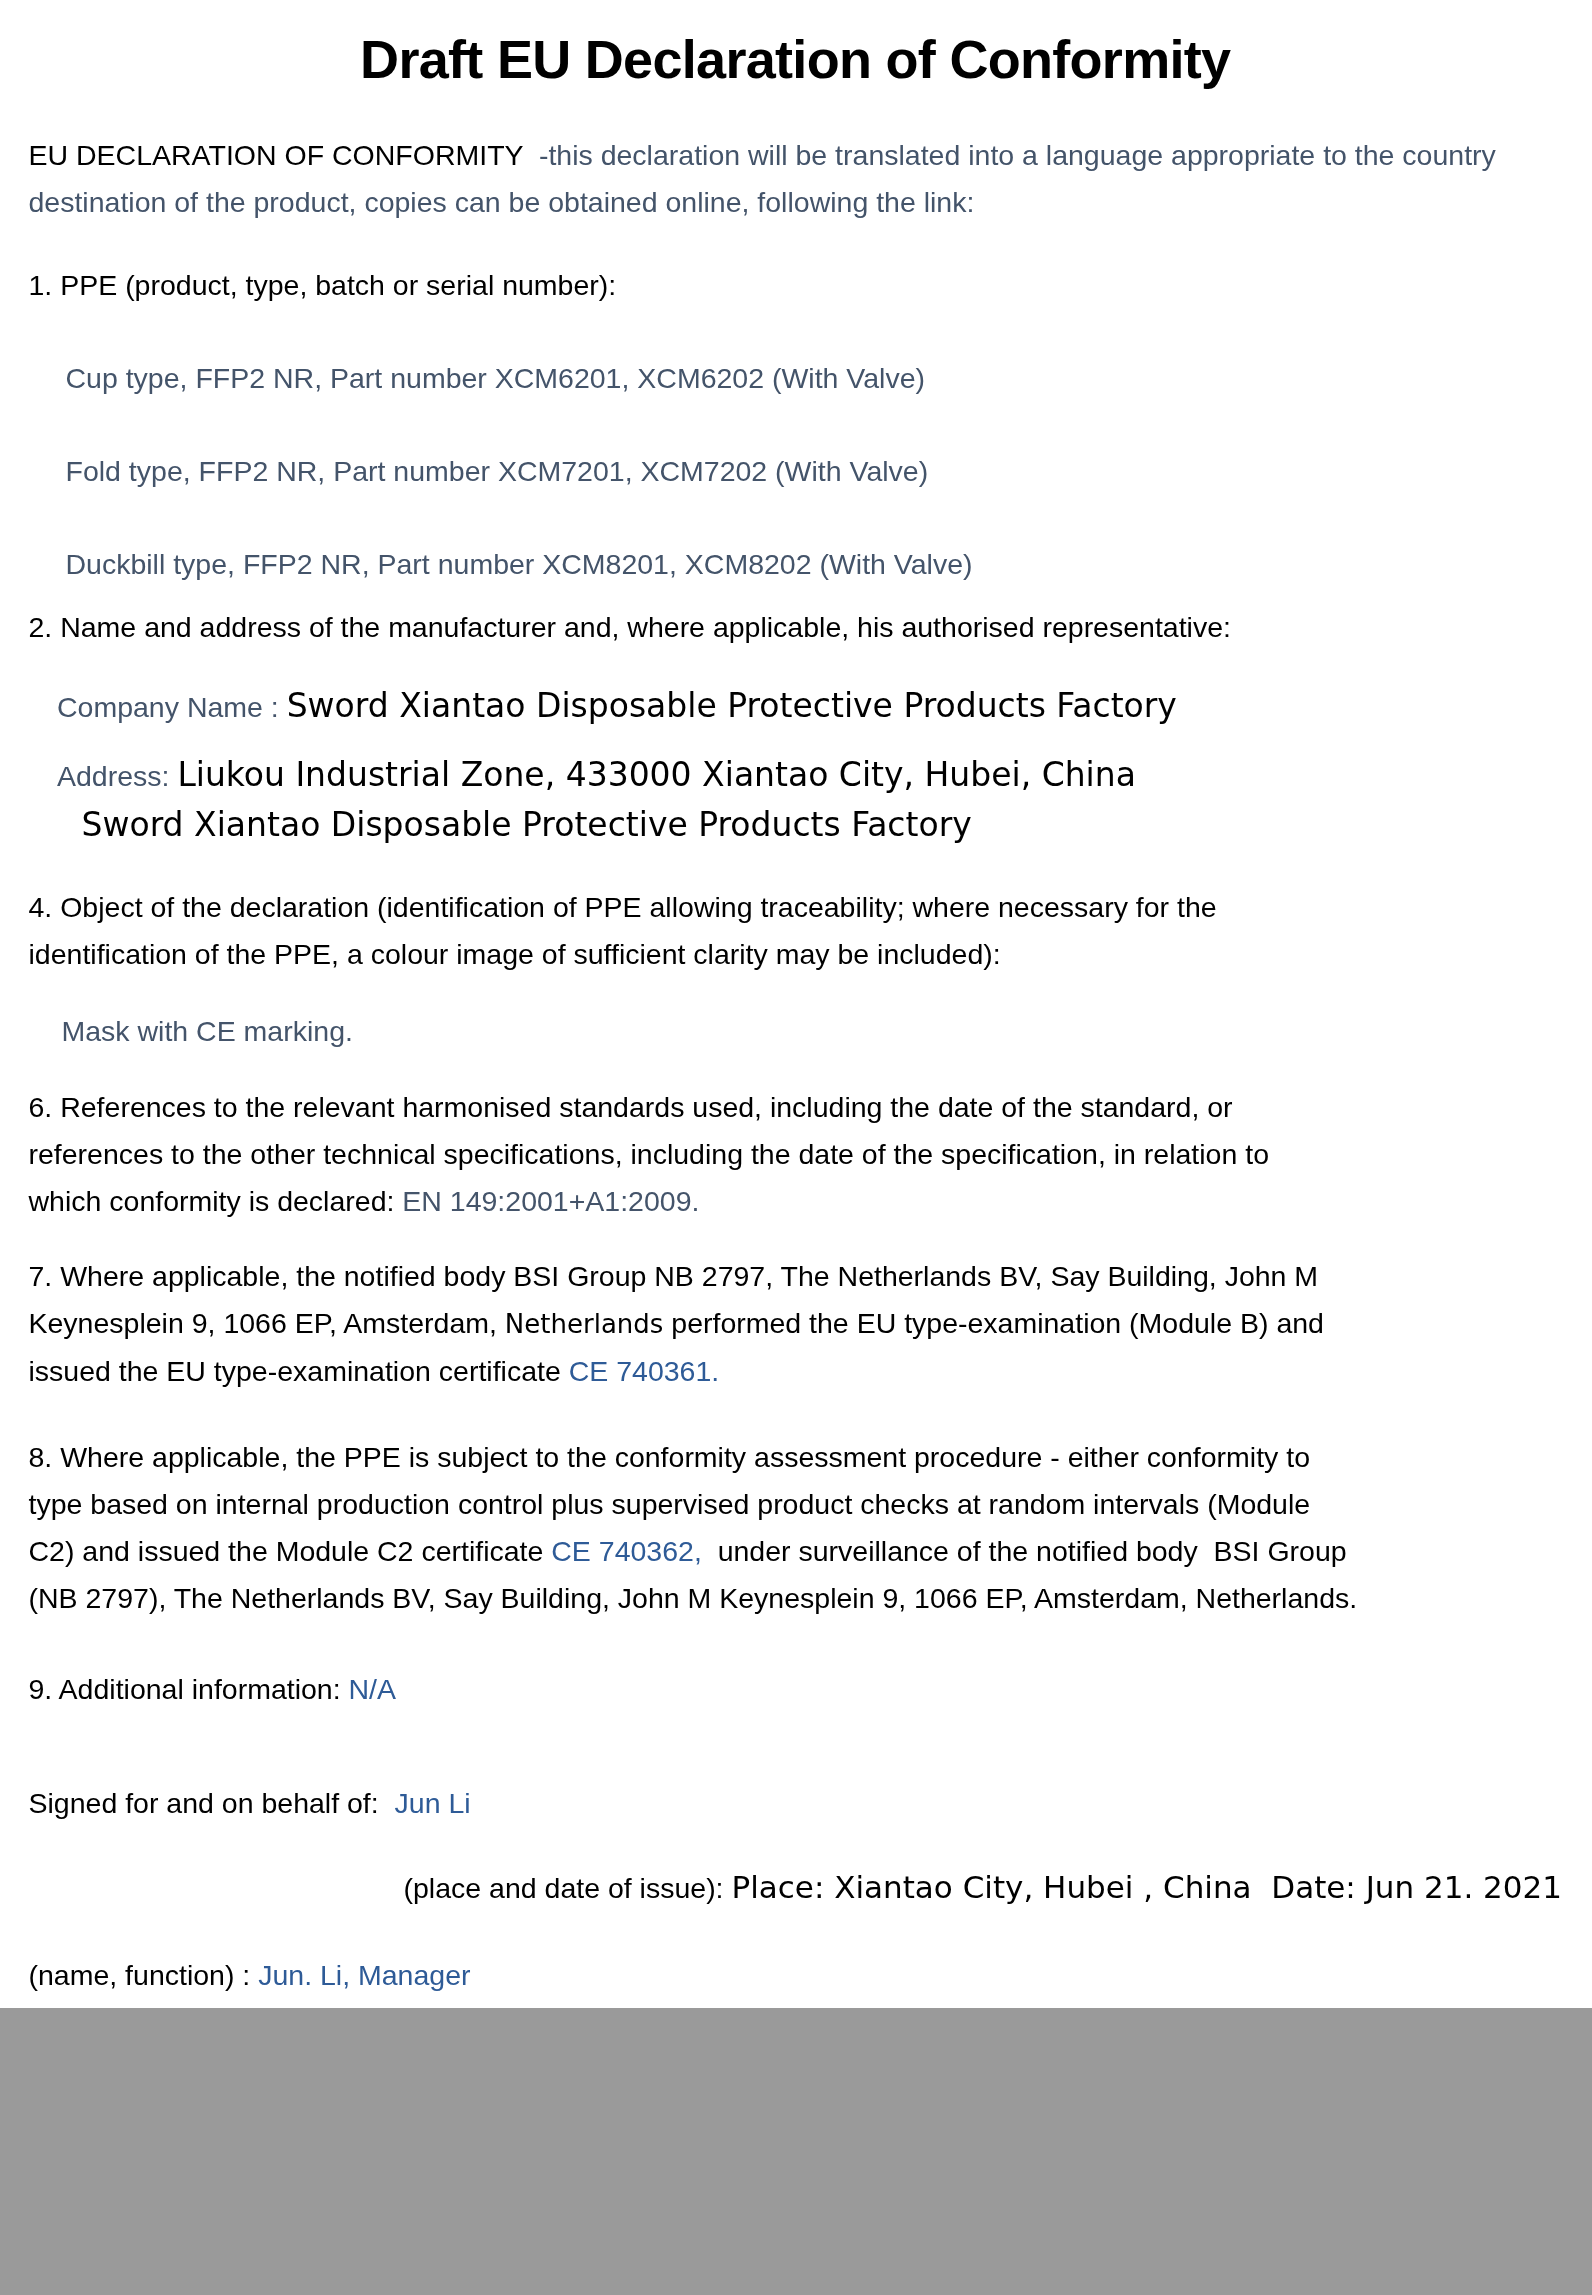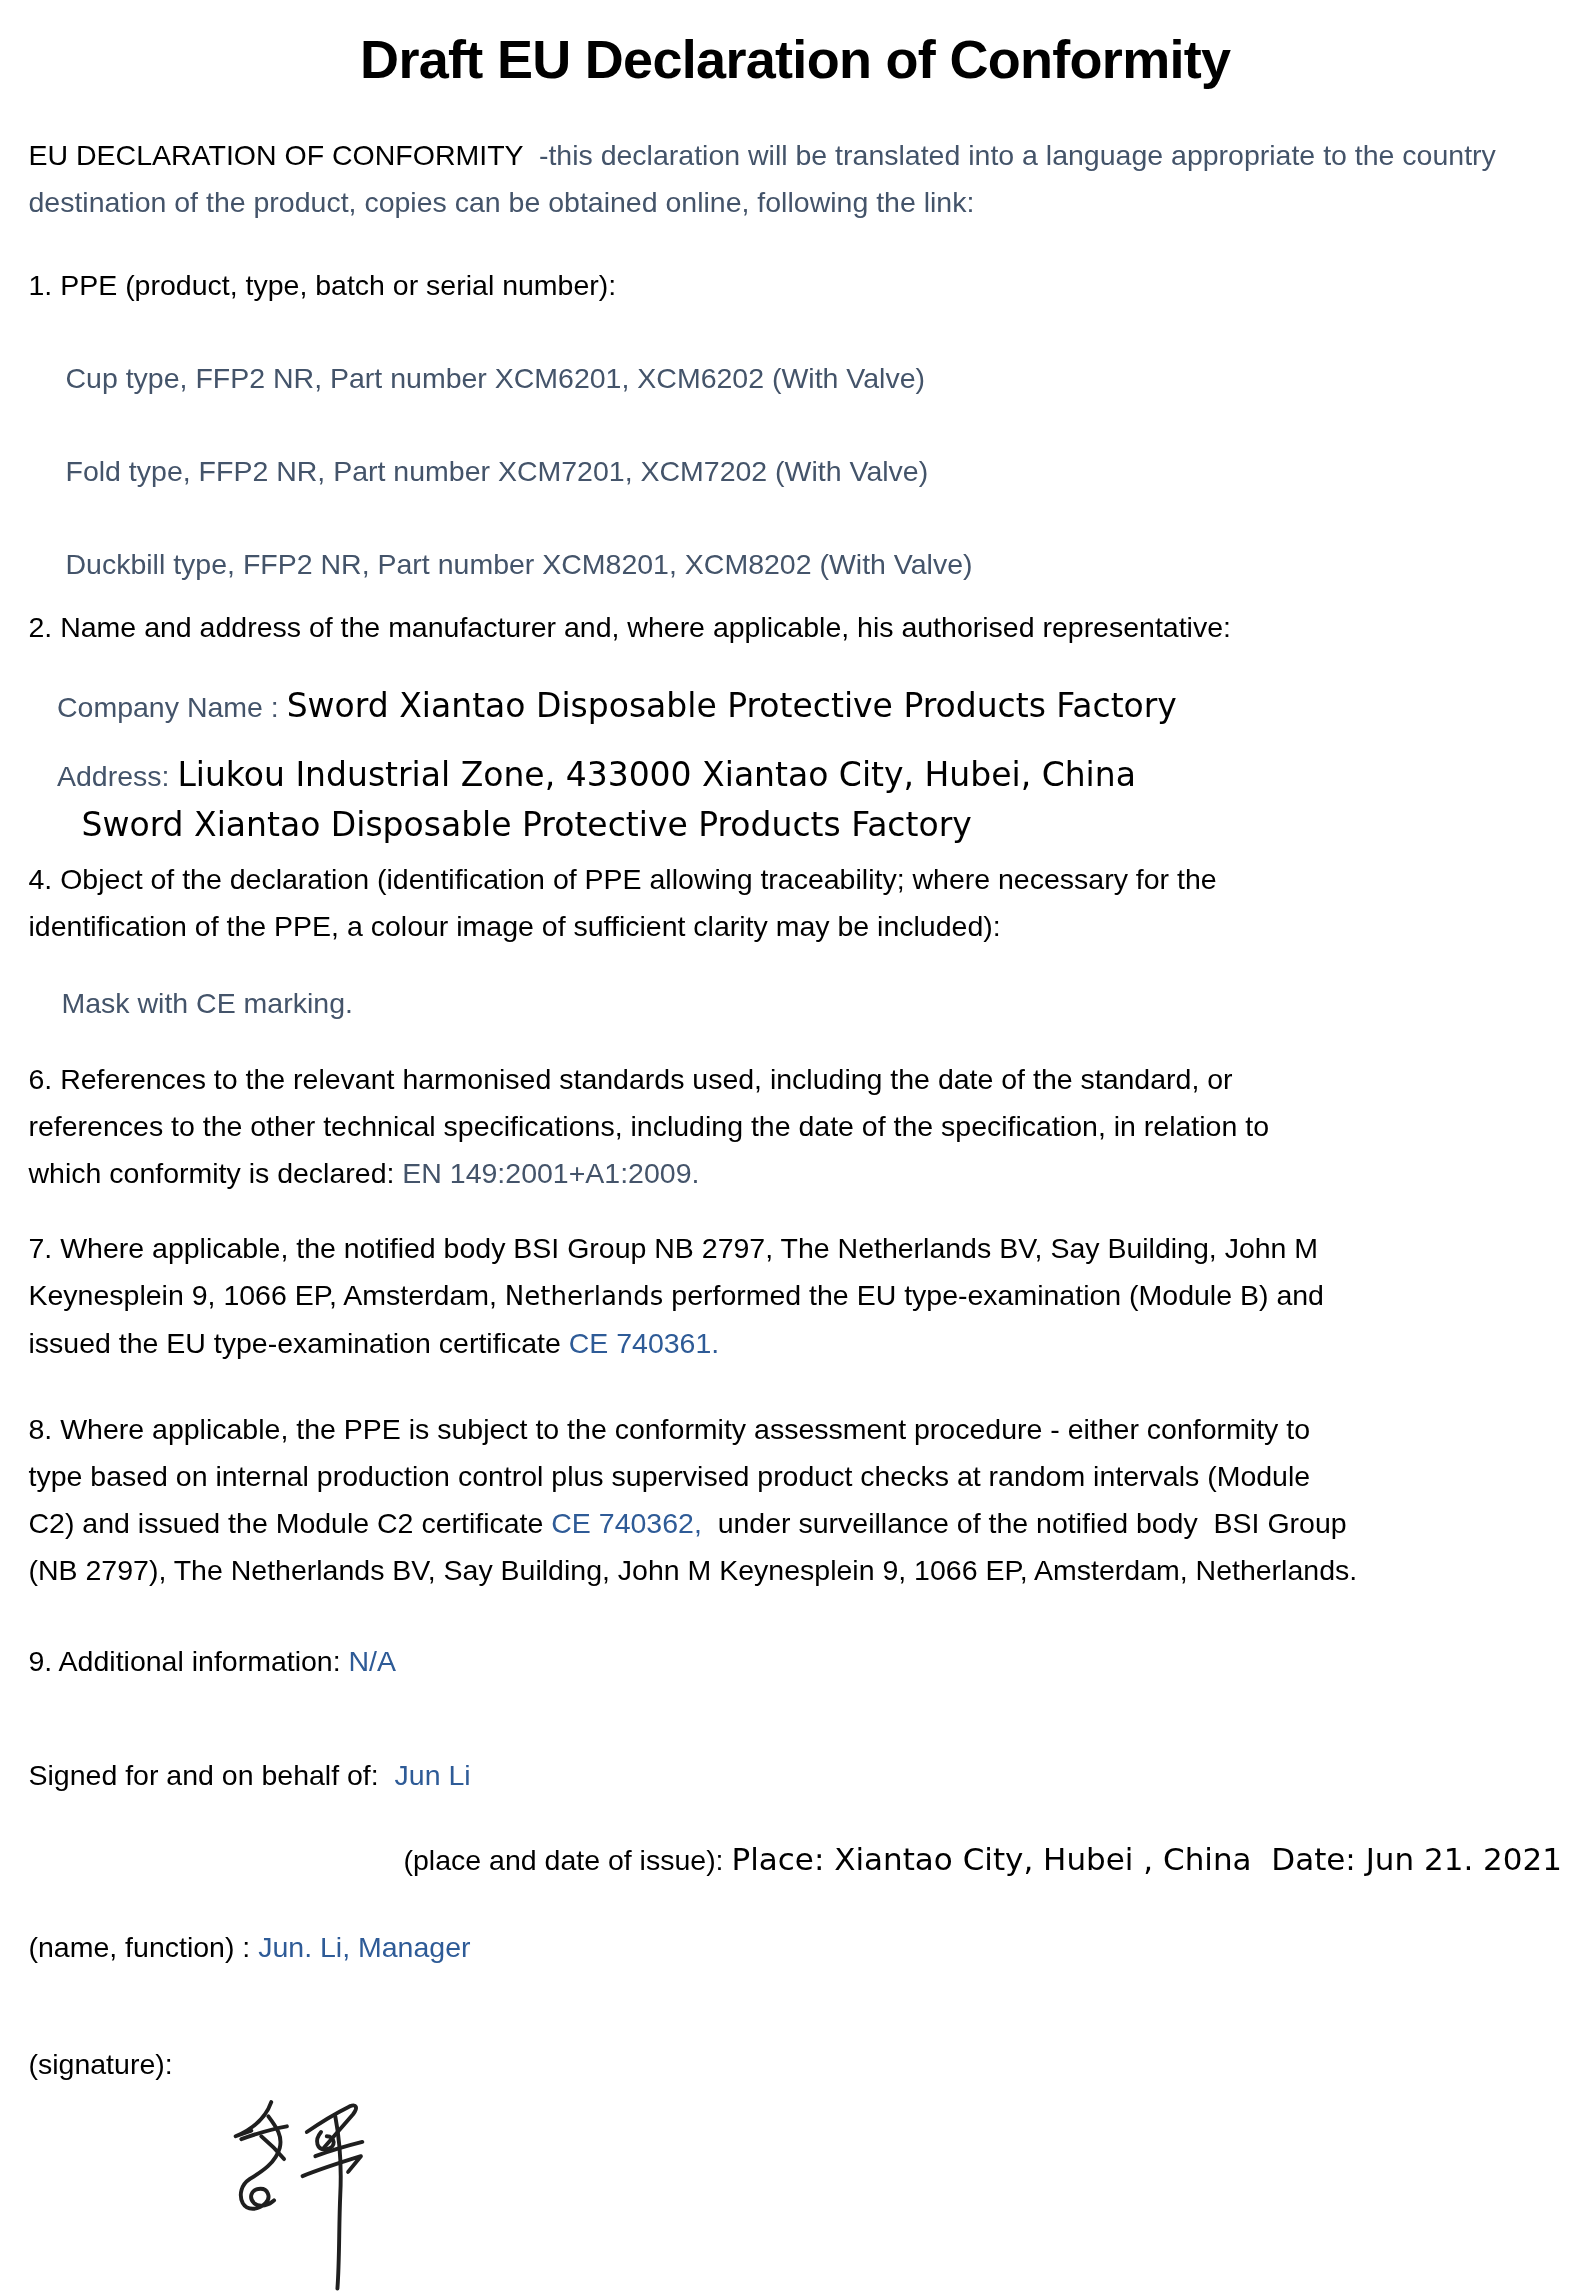--- a/index.html
+++ b/index.html
@@ -1,19 +1,19 @@
 <!DOCTYPE html>
 <html style="font-size:11.4px"><head>
 <meta charset="utf-8">
 <style>
   html,body{margin:0;padding:0;background:#9a9a9a;}
   .page{
     position:relative;
     width:1592px;
-    height:2295px;
+    height:2008px;
     margin:0 auto;
     background:#ffffff;
     font-family:"Liberation Sans",sans-serif;
     color:#000;
     overflow:hidden;
     box-sizing:border-box;
     padding:26px 30px 0 28.5px;
   }
   .para{
     font-size:28.5px;
@@ -37,21 +37,21 @@
   .alt-inline{font-family:"DejaVu Sans","Liberation Sans",sans-serif;font-size:26px;text-align:center;}
 
   .intro{margin-top:40px;}
   .s1-heading{margin-top:36px;}
   .product{margin-top:46px;padding-left:37px;}
   .s2-heading{margin-top:15.7px;}
   .company-line{margin-top:31px;padding-left:28.5px;}
   .address-line{margin-top:20px;padding-left:28.5px;}
   .s3-heading{margin-top:78px;}
   .s3-value{margin-top:1.4px;padding-left:53px;}
-  .s4-heading{margin-top:8px;}
+  .s4-heading{margin-top:36px;}
   .mask-line{margin-top:30px;padding-left:33px;}
   .s5-para{margin-top:20px;}
   .s6-para{margin-top:28.5px;}
   .s7-para{margin-top:28.5px;}
   .s8-para{margin-top:39px;}
   .s9-para{margin-top:44px;}
   .signed-line{margin-top:67px;}
   .place-line{margin-top:37px;text-align:right;}
   .name-line{margin-top:40px;}
   .signature-line{margin-top:70px;}

